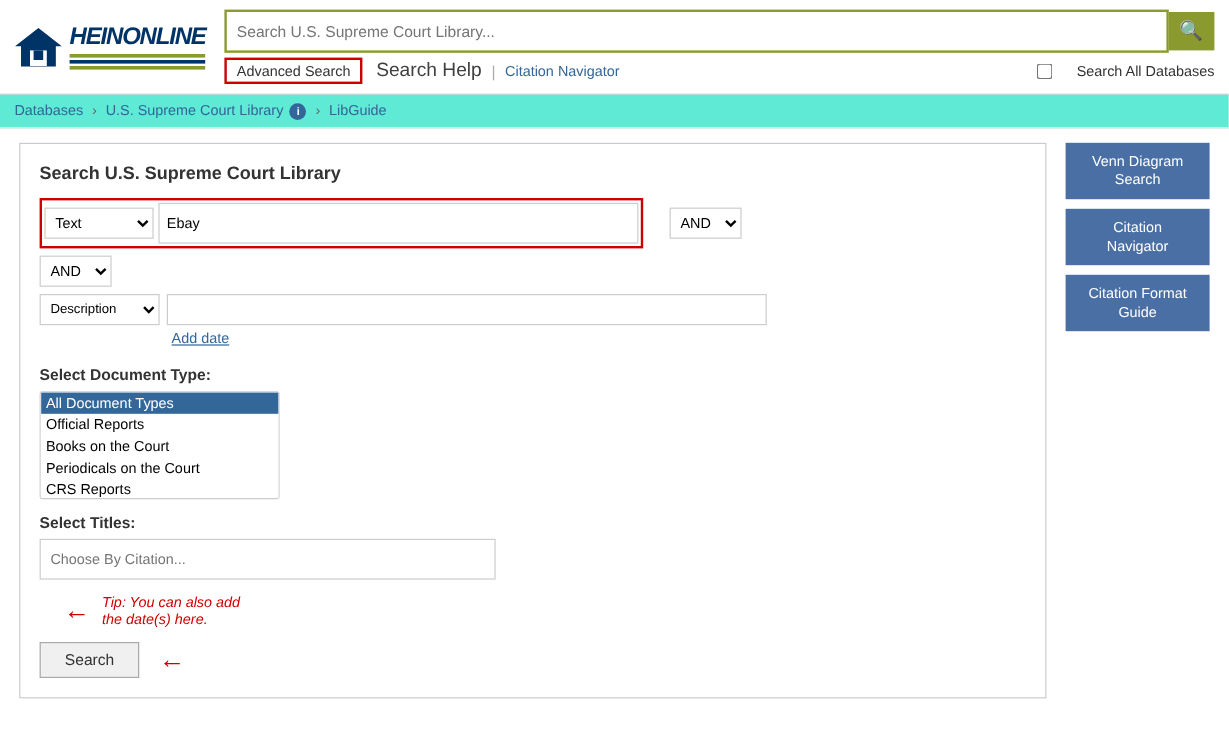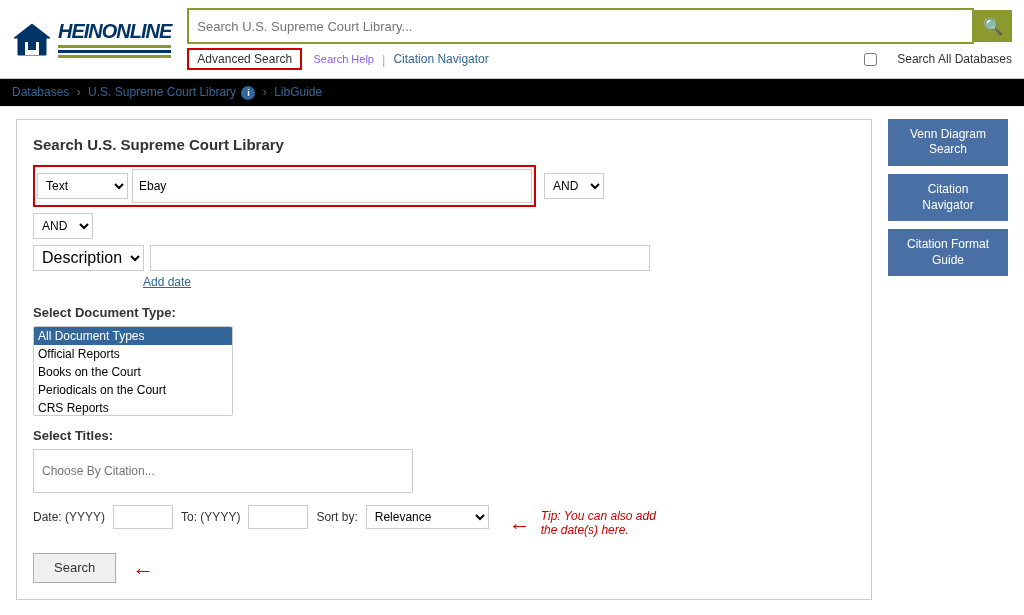--- a/index.html
+++ b/index.html
@@ -8,65 +8,65 @@
     
     #header { display: flex; align-items: center; padding: 8px 12px; border-bottom: 1px solid #ccc; background: #fff; }
     #logo-area { display: flex; align-items: center; margin-right: 16px; font-style: italic; }
     #logo-house { width: 40px; height: 35px; margin-right: 6px; }
     #search-bar-area { flex: 1; display: flex; flex-direction: column; }
     #search-row { display: flex; align-items: center; }
     #main-search-input { flex: 1; height: 36px; border: 2px solid #8a9a2e; padding: 0 8px; font-size: 13px; outline: none; }
     #search-btn { width: 38px; height: 32px; background: #8a9a2e; border: none; cursor: pointer; display: flex; align-items: center; justify-content: center; color: #fff; font-size: 16px; }
     #nav-row { display: flex; align-items: center; margin-top: 4px; gap: 0; }
     #advanced-search-link { color: #333; font-size: 12px; padding: 2px 8px; border: 2px solid #cc0000; text-decoration: none; background: #fff; cursor: pointer; }
-    #search-help-link { color: #8b5cf6; font-size: 11px; padding: 2px 8px; text-decoration: none; cursor: pointer; }
+    #search-help-link { color: #404040; font-size: 16px; padding: 2px 8px; text-decoration: none; cursor: pointer; }
     #separator { color: #999; font-size: 12px; }
     #citation-nav-link { color: #336699; font-size: 12px; padding: 2px 8px; text-decoration: none; cursor: pointer; }
     #search-all-dbs { display: flex; align-items: center; gap: 20px; font-size: 12px; color: #333; margin-left: auto; white-space: nowrap; }
     #search-all-dbs input { margin: 0; }
 
     
-    #breadcrumb { padding: 6px 12px; font-size: 12px; color: #336699; background: #000000; border-bottom: 1px solid #eee; }
+    #breadcrumb { padding: 6px 12px; font-size: 12px; color: #336699; background: #5eead4; border-bottom: 1px solid #eee; }
     #breadcrumb span { color: #333; }
     #breadcrumb a { color: #336699; text-decoration: none; }
     #breadcrumb .sep { color: #666; margin: 0 4px; }
     #breadcrumb .info-icon { display: inline-flex; align-items: center; justify-content: center; width: 14px; height: 14px; background: #336699; color: #fff; border-radius: 50%; font-size: 9px; font-weight: bold; margin-left: 2px; vertical-align: middle; }
 
     
     #main { padding: 12px 16px; display: flex; gap: 16px; }
     #left-panel { flex: 1; }
     #right-panel { width: 120px; display: flex; flex-direction: column; gap: 8px; }
 
     
     #search-form { border: 1px solid #ccc; padding: 16px; background: #fff; }
     #search-form h2 { font-size: 15px; font-weight: bold; color: #333; margin-bottom: 12px; }
 
     
-    .search-row { display: flex; align-items: center; margin-bottom: 6px; gap: 8px; }
+    .search-row { display: flex; align-items: center; margin-bottom: 6px; gap: 22px; }
     .field-select { height: 26px; border: 1px solid #ccc; font-size: 12px; padding: 0 4px; background: #fff; cursor: pointer; min-width: 80px; }
     .search-input { flex: 1; height: 26px; border: 1px solid #ccc; padding: 16px 6px; font-size: 12px; outline: none; }
     .operator-select { height: 26px; border: 1px solid #ccc; font-size: 12px; padding: 0 4px; background: #fff; cursor: pointer; min-width: 60px; }
 
     #description-row { display: flex; align-items: center; gap: 6px; margin-bottom: 4px; }
-    .description-select { height: 26px; border: 1px solid #ccc; font-size: 16px; padding: 0 4px; background: #fff; cursor: pointer; min-width: 100px; }
+    .description-select { height: 26px; border: 1px solid #ccc; font-size: 11px; padding: 0 4px; background: #fff; cursor: pointer; min-width: 100px; }
     #description-input { flex: 1; height: 26px; border: 1px solid #ccc; padding: 0 6px; font-size: 12px; max-width: 500px; }
 
     #add-field-link { color: #336699; font-size: 12px; cursor: pointer; text-decoration: underline; margin-left: 110px; display: block; margin-top: 2px; margin-bottom: 16px; }
 
     
     #doc-type-section { margin-bottom: 12px; }
     #doc-type-section label { font-size: 13px; font-weight: bold; display: block; margin-bottom: 6px; }
     #doc-type-list { width: 200px; height: 90px; border: 1px solid #ccc; font-size: 12px; }
     #doc-type-list option { padding: 2px 4px; }
     #doc-type-list option:first-child { background: #336699; color: #fff; }
 
     
     #titles-section { margin-bottom: 12px; }
     #titles-section label { font-size: 13px; font-weight: bold; display: block; margin-bottom: 6px; }
-    #titles-input { width: 380px; height: 44px; border: 1px solid #ccc; padding: 0 8px; font-size: 12px; color: #aaa; }
+    #titles-input { width: 380px; height: 34px; border: 1px solid #ccc; padding: 0 8px; font-size: 12px; color: #aaa; }
 
     
     #date-sort-row { display: flex; align-items: center; gap: 8px; margin-bottom: 12px; font-size: 12px; }
     #date-sort-row label { font-weight: normal; }
     #date-from { width: 60px; height: 24px; border: 1px solid #ccc; padding: 0 4px; font-size: 12px; }
     #date-to { width: 60px; height: 24px; border: 1px solid #ccc; padding: 0 4px; font-size: 12px; }
     #sort-select { height: 24px; border: 1px solid #ccc; font-size: 12px; padding: 0 4px; background: #fff; cursor: pointer; min-width: 120px; }
 
     
     #tip-area { display: flex; align-items: center; gap: 10px; margin-left: 20px; }
@@ -185,32 +185,20 @@
           <option>CRS Reports</option>
         </select>
       </div>
 
       <div id="titles-section">
         <label>Select Titles:</label>
         <input type="text" id="titles-input" placeholder="Choose By Citation..." style="">
       </div>
 
       <div style="display:flex; align-items:center; gap:0; margin-bottom:12px;">
-        <div id="date-sort-row">
-          <label>Date: (YYYY)</label>
-          <input type="text" id="date-from" style="">
-          <label>To: (YYYY)</label>
-          <input type="text" id="date-to" style="">
-          <label>Sort by:</label>
-          <select id="sort-select">
-            <option>Relevance</option>
-            <option>Date Ascending</option>
-            <option>Date Descending</option>
-          </select>
-        </div>
         <div id="tip-area">
 
           <span style="color:#cc0000; font-size:22px; line-height:1;">←</span>
           <div id="tip-text" style="color:#cc0000; font-size:12px; font-style:italic; white-space:pre-line;">Tip: You can also add
 the date(s) here.</div>
         </div>
       </div>
 
       <div id="search-button-row">
         <button id="search-button">Search</button>

